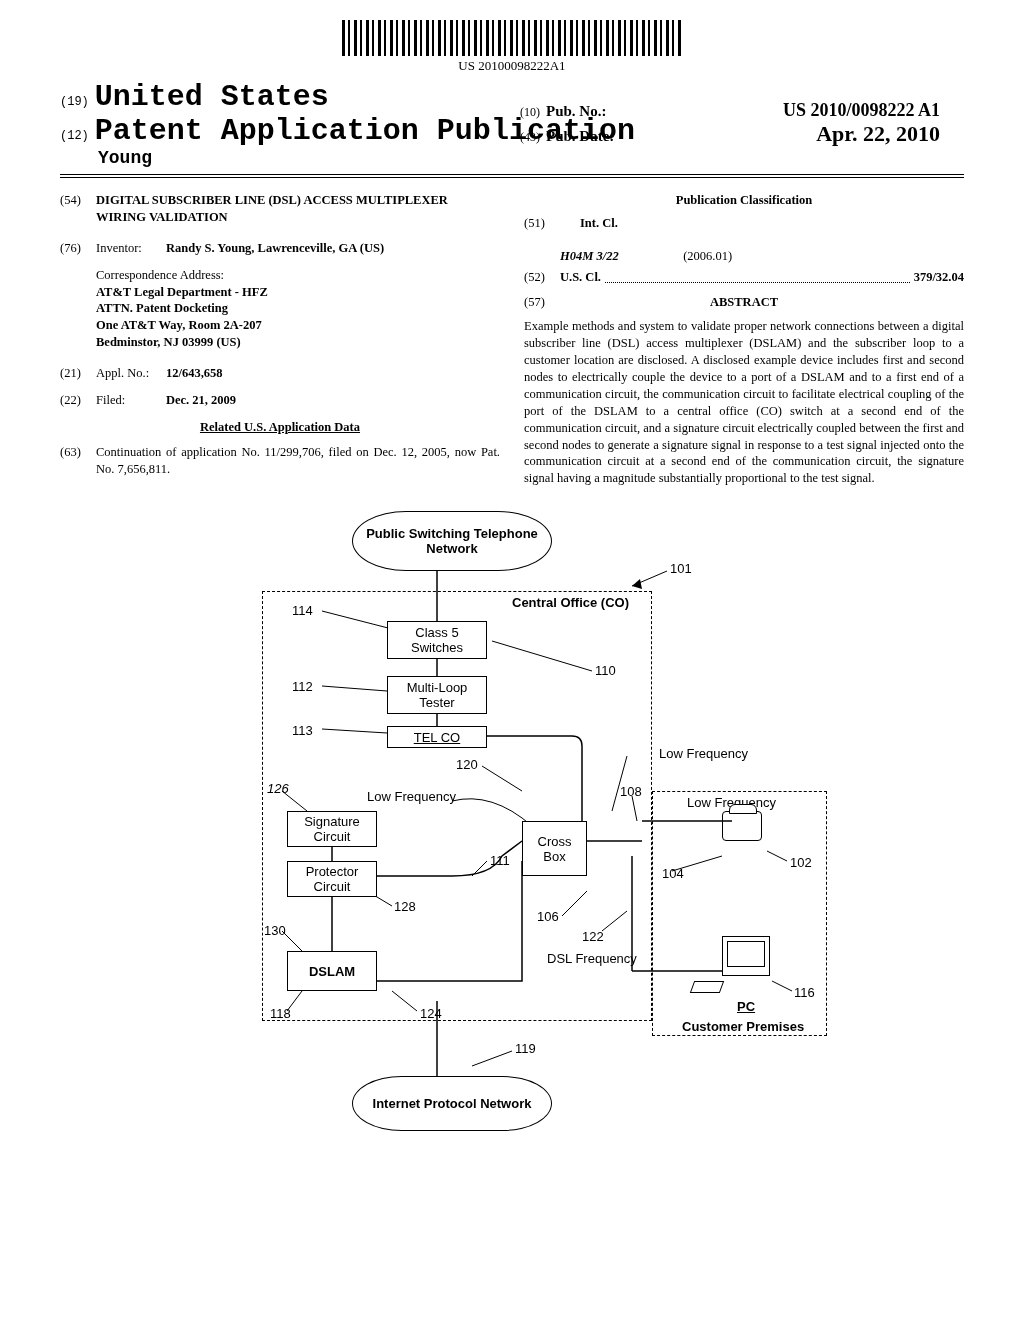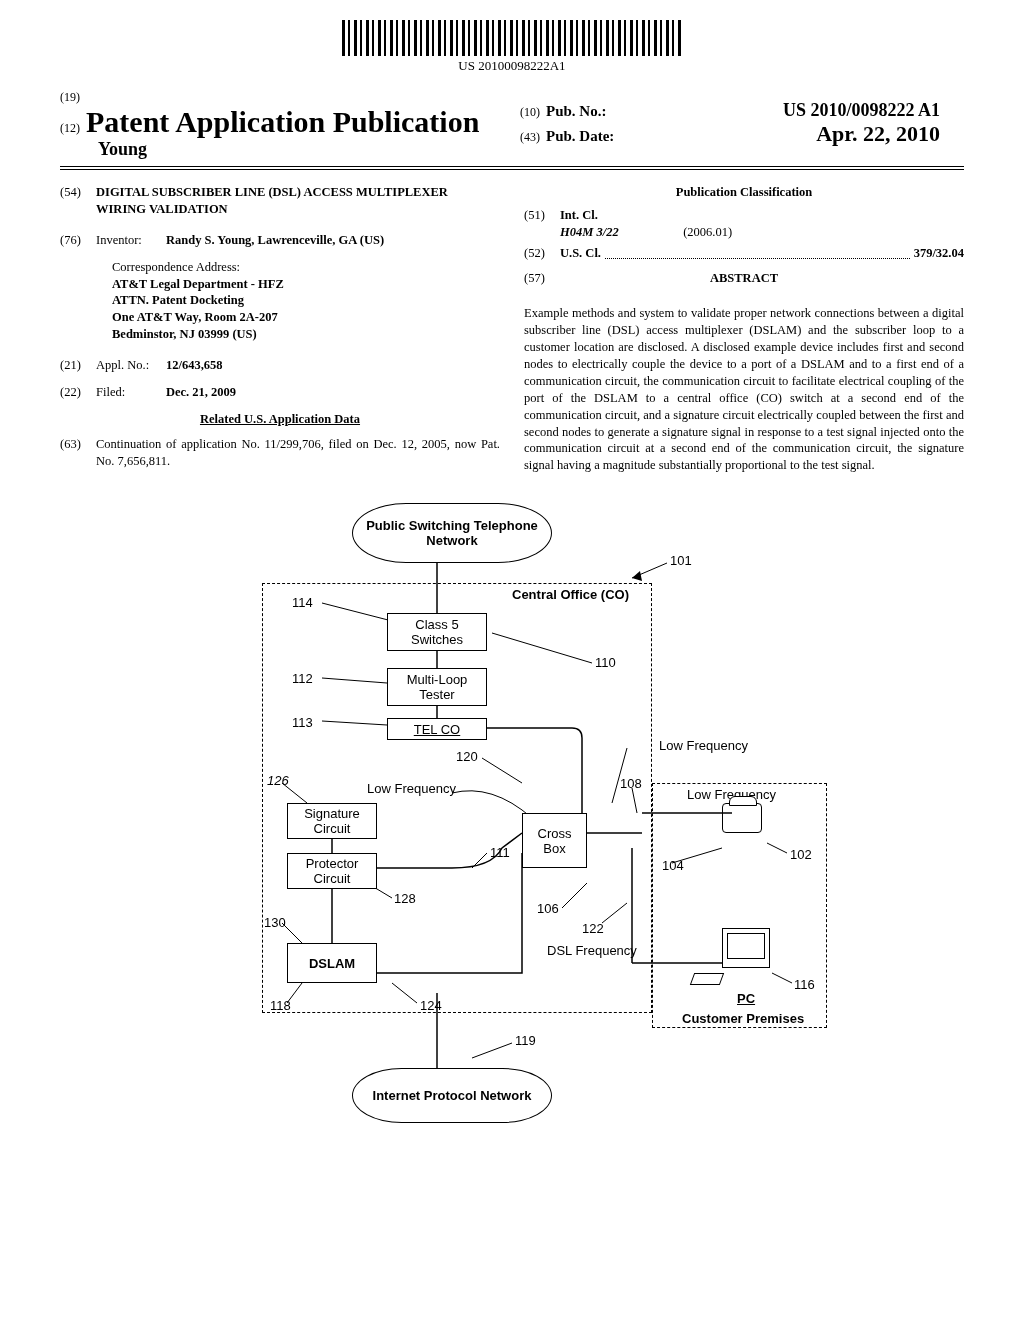--- a/index.html
+++ b/index.html
@@ -17,21 +17,21 @@
       justify-content: flex-end;
       align-items: center;
       flex-direction: column;
       margin-bottom: 6px;
     }
     .barcode {
       width: 340px; height: 36px;
       background: repeating-linear-gradient(90deg,#000 0 3px,#fff 3px 6px,#000 6px 8px,#fff 8px 12px);
     }
     .barcode-label { font-size: 13px; margin-top: 2px; }
-    .header-block { margin-top: 16px; }
+    .header-block { margin-top: 6px; font-family: Liberation Mono, monospace; }
     .line19, .line12, .inventor-line { display: flex; align-items: baseline; }
     .small-num { font-size: 12px; margin-right: 6px; }
     .line19 .country { font-size: 30px; font-weight: bold; }
     .line12 .pub-type { font-size: 30px; font-weight: bold; }
     .inventor-line .lastname { font-size: 18px; font-weight: bold; margin-left: 38px; }
     .header-right { position: absolute; left: 520px; top: 100px; width: 420px; }
     .header-right div { display:flex; align-items: baseline; }
     .hr-label { font-weight: bold; font-size: 15px; margin-right: 6px; }
     .hr-val { font-weight: bold; font-size: 18px; margin-left: auto; }
     .hr-val.big { font-size: 22px; }
@@ -39,28 +39,28 @@
     hr.rule.thin { border-top: 1px solid #000; }
     .body-cols { display: flex; margin-top: 14px; gap: 24px; }
     .col { width: 50%; font-size: 12.5px; line-height: 1.35; }
     .field-row { display: flex; margin-bottom: 10px; }
     .field-code { width: 36px; flex-shrink: 0; }
     .field-label { width: 70px; flex-shrink: 0; }
     .field-val { flex: 1; }
     .bold { font-weight: bold; }
     .title-block { display:flex; margin-bottom: 14px; }
     .title-block .field-val { font-weight: bold; }
-    .addr { margin-left: 52px; margin-bottom: 14px; }
+    .addr { margin-left: 36px; margin-bottom: 14px; }
     .subhead { font-weight: bold; text-align: center; margin: 10px 0 8px; text-decoration: underline; }
     .pc-head { font-weight: bold; text-align: center; margin-bottom:6px; }
     .intcl { margin-left: 36px; }
     .intcl .cl-code { font-style: italic; font-weight: bold; display:inline-block; width: 120px; }
     .uscl-row { display:flex; }
     .uscl-row .dots { flex:1; border-bottom:1px dotted #000; margin: 0 4px 3px 4px; }
-    .abstract { text-align: justify; margin-top:19px; }
+    .abstract { text-align: justify; margin-top:8px; }
     
     .diagram {
       position: relative;
       width: 640px; height: 660px;
       margin: 24px auto 0;
       font-family: Arial, Helvetica, sans-serif;
       font-size: 13px;
     }
     .cloud {
       position:absolute; border:1.5px solid #000; border-radius: 90px / 50px;
@@ -83,20 +83,21 @@
 <body>
 
 <div class="barcode-row">
   <div class="barcode"></div>
   <div class="barcode-label">US 20100098222A1</div>
 </div>
 
 <div class="header-block">
   <div class="line19">
     <span class="small-num">(19)</span>
+    <span class="country">United States</span>
   </div>
   <div class="line12">
     <span class="small-num">(12)</span>
     <span class="pub-type">Patent Application Publication</span>
   </div>
   <div class="inventor-line">
     <span class="lastname">Young</span>
   </div>
 </div>
 
@@ -147,21 +148,21 @@
     </div>
     <div class="subhead">Related U.S. Application Data</div>
     <div class="field-row">
       <span class="field-code">(63)</span>
       <span class="field-val" style="text-align:justify">Continuation of application No. 11/299,706, filed on Dec. 12, 2005, now Pat. No. 7,656,811.</span>
     </div>
   </div>
 
   <div class="col">
     <div class="pc-head">Publication Classification</div>
-    <div class="field-row" style="margin-bottom:0;">
+    <div class="field-row" style="margin-bottom:16px;gap:20px;">
       <span class="field-code">(51)</span>
       <span class="bold">Int. Cl.</span>
     </div>
     <div class="intcl">
       <span class="cl-code">H04M 3/22</span>
       <span>(2006.01)</span>
     </div>
     <div class="uscl-row" style="margin-top:4px;">
       <span class="field-code">(52)</span>
       <span class="bold">U.S. Cl.</span>

